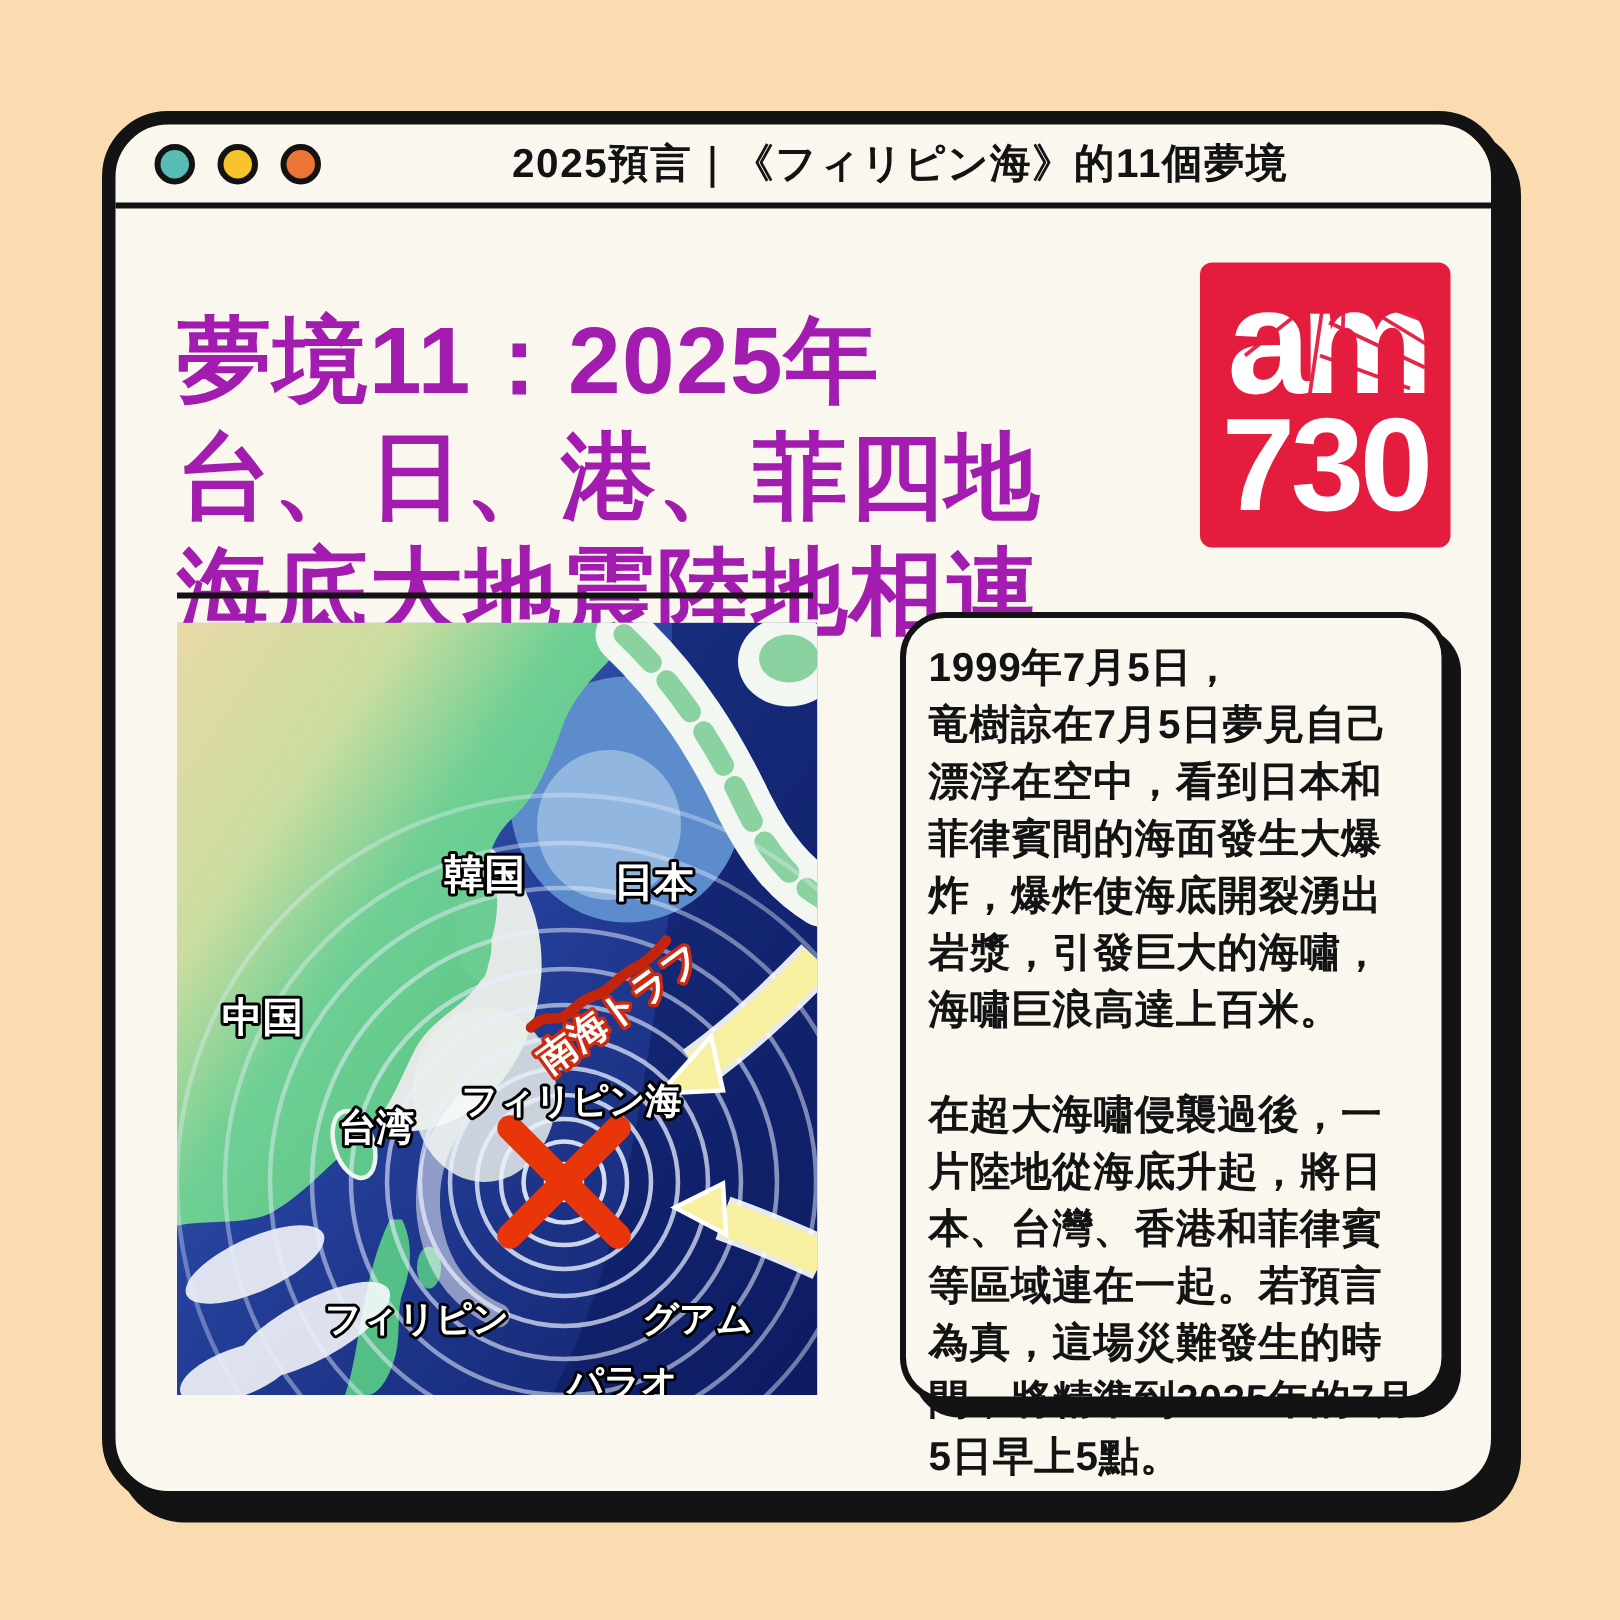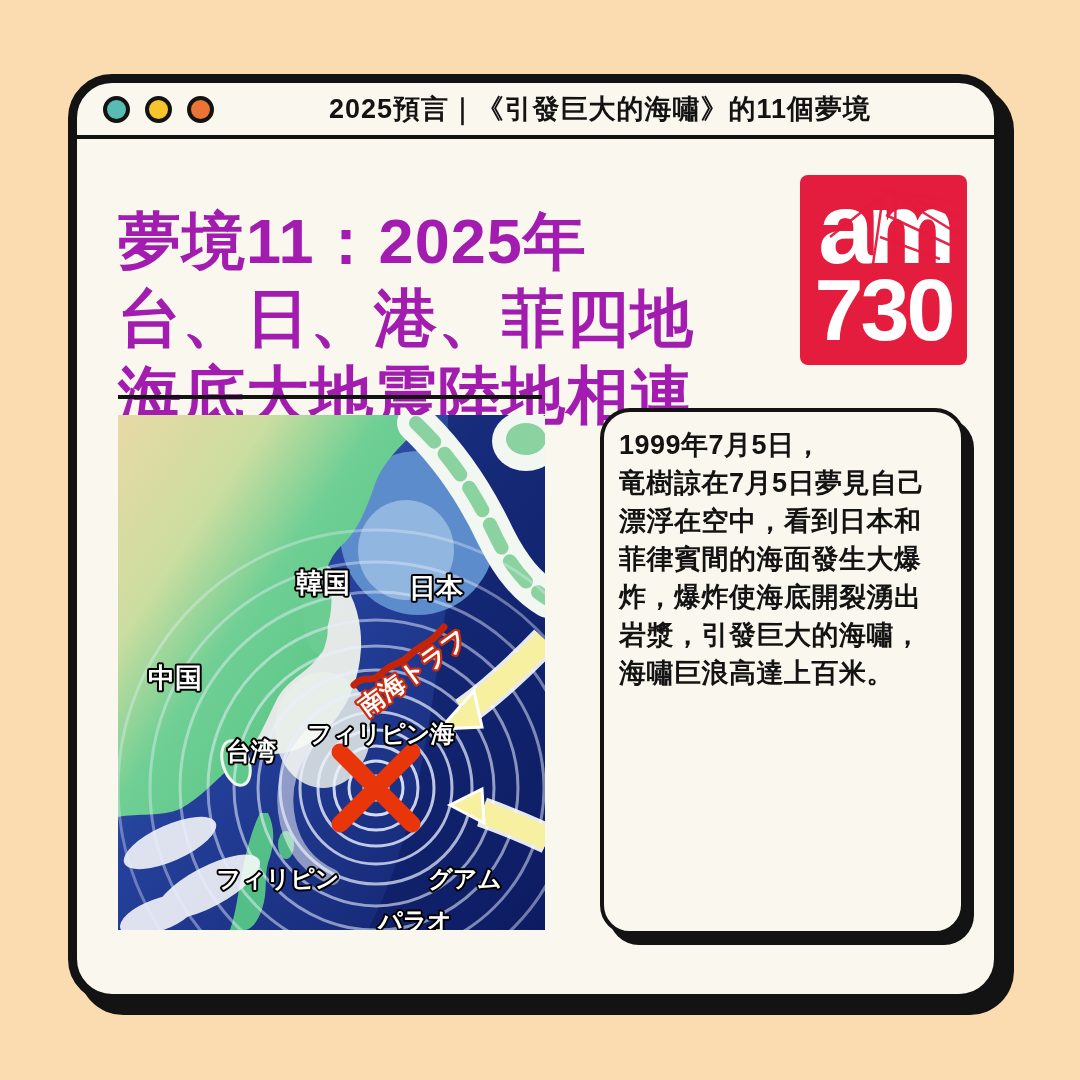--- a/index.html
+++ b/index.html
@@ -51,21 +51,21 @@
 <div class="stage" style="background: rgb(251, 219, 176);">
 
   <div class="card" style="background: rgb(250, 247, 238);">
 
     <div class="card-header">
       <div class="dots">
         <span class="dot" style="background: rgb(86, 188, 180);"></span>
         <span class="dot" style="background: rgb(247, 197, 43);"></span>
         <span class="dot" style="background: rgb(236, 116, 52);"></span>
       </div>
-      <div class="window-title">2025預言｜《引發巨大的海嘯》的11個夢境</div>
+      <div class="window-title">2025預言｜《フィリピン海》的11個夢境</div>
     </div>
 
     <div class="card-body">
 
       <h1 class="headline">夢境11：2025年
 台、日、港、菲四地
 海底大地震陸地相連</h1>
 
       <div class="logo" style="background: rgb(228, 28, 62);">
         <span class="logo-line1">am</span>
@@ -177,17 +177,18 @@
           <text class="map-label" x="160" y="472" font-size="24" text-anchor="middle">フィリピン</text>
           <text class="map-label" x="347" y="472" font-size="24" text-anchor="middle">グアム</text>
           <text class="map-label" x="297" y="514" font-size="24" text-anchor="middle">パラオ</text>
           <text class="map-label-red" font-size="25" text-anchor="middle" transform="translate(300,264) rotate(-36)">南海トラフ</text>
         </svg>
       </div>
 
       <div class="textbox">
         <p>1999年7月5日，
 竜樹諒在7月5日夢見自己漂浮在空中，看到日本和菲律賓間的海面發生大爆炸，爆炸使海底開裂湧出岩漿，引發巨大的海嘯，海嘯巨浪高達上百米。</p>
+        <p>在超大海嘯侵襲過後，一片陸地從海底升起，將日本、台灣、香港和菲律賓等區域連在一起。若預言為真，這場災難發生的時間，將精準到2025年的7月5日早上5點。</p>
       </div>
 
     </div>
   </div>
 </div>
 
 </body></html>

